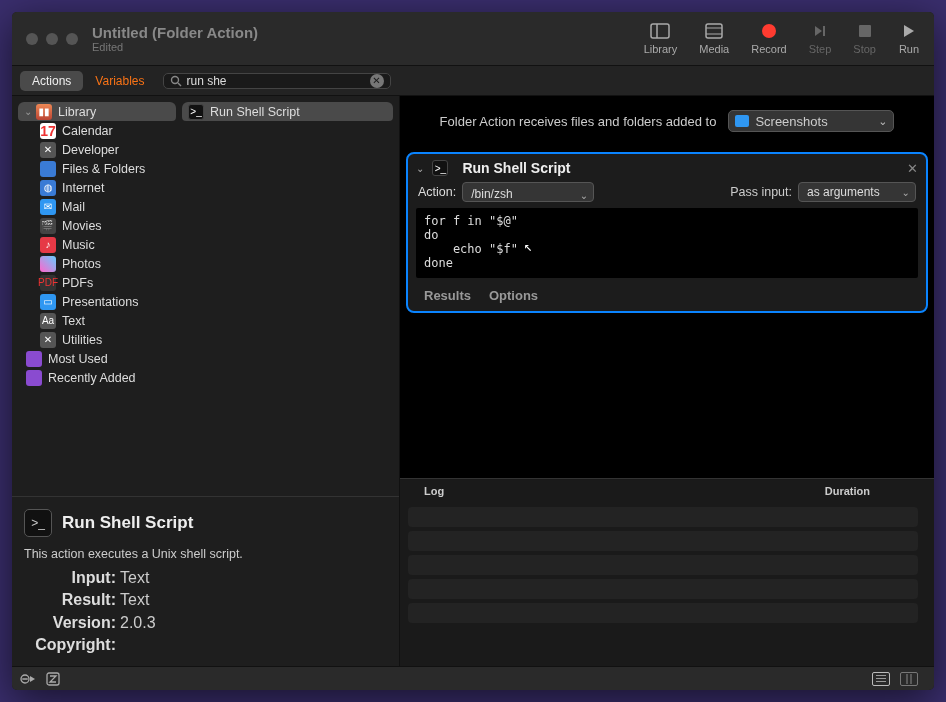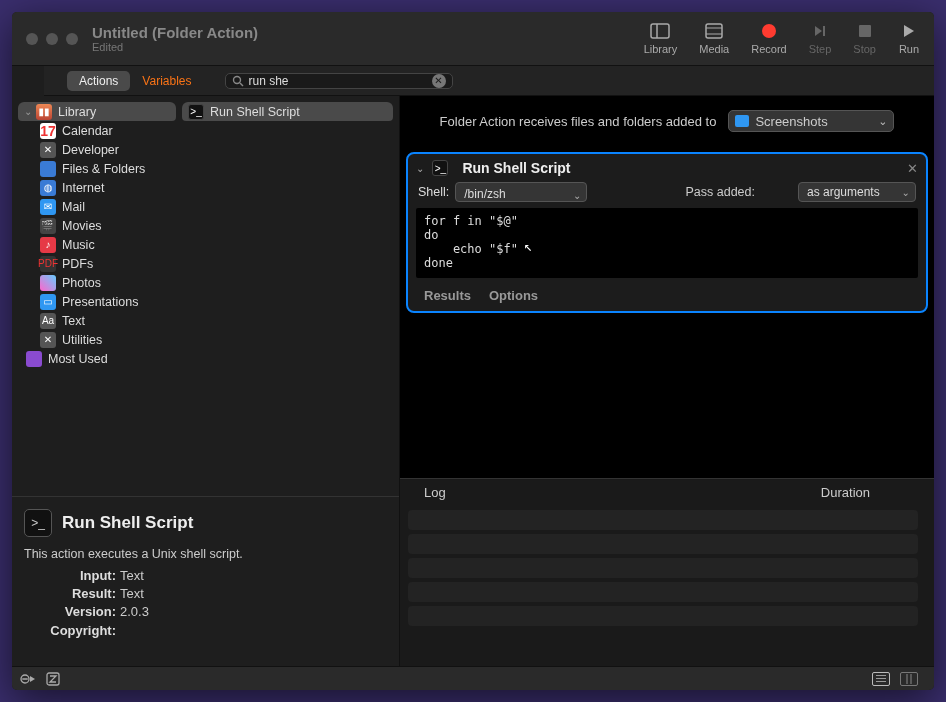--- a/index.html
+++ b/index.html
@@ -37,24 +37,23 @@
 .tb-btn { display: flex; flex-direction: column; align-items: center; color: #aaa; font-size: 11px; cursor: pointer; }
 .tb-btn.dim { color: #666; }
 .tb-icon { width: 22px; height: 18px; margin-bottom: 3px; display: flex; align-items: center; justify-content: center; }
 .rec-dot { width: 14px; height: 14px; border-radius: 50%; background: #ff3b30; }
 
 
 .secondbar {
   height: 30px;
   background: #232323;
   display: flex; align-items: center;
-  padding: 0 23px;
+  padding: 0 8px;
   border-bottom: 1px solid #111;
-  gap: 15px;
-  margin-left: 32px;
+  gap: 0;
 }
 .seg { display:flex; }
 .seg-btn { font-size: 12px; padding: 3px 12px; border-radius: 5px; color: #f97316; cursor:pointer; }
 .seg-btn.active { background: #4a4a4a; color: #eee; }
 .searchbox {
   flex: 0 0 228px;
   margin-left: 6px;
   background: #1a1a1a;
   border: 1px solid #444;
   border-radius: 5px;
@@ -123,21 +122,21 @@
   border-top: 1px solid #333;
   padding: 12px 12px 8px;
   color: #ccc;
   font-size: 12.5px;
   overflow: hidden;
 }
 .details-head { display:flex; align-items:center; gap:10px; margin-bottom: 10px;}
 .details-icon { width:28px; height:28px; background:#111; border:1px solid #555; border-radius:5px; display:flex;align-items:center;justify-content:center; color:#ccc; font-size:12px;}
 .details-title { font-size: 17px; font-weight: 700; color:#eee; }
 .details-desc { margin-bottom: 6px; }
-.kv { display:flex; font-size:13px; line-height:1.4; }
+.kv { display:flex; font-size:16px; line-height:1.4; }
 .kv .k { width: 96px; text-align: right; font-weight:700; color:#ddd; padding-right:4px;}
 .kv .v { flex:1; color:#ccc; }
 
 
 .rightpane { flex:1; display:flex; flex-direction:column; background:#000; min-height:0;}
 .receive-bar {
   height: 50px; display:flex; align-items:center; justify-content:center;
   gap: 12px; color:#ccc; font-size:13px;
 }
 .folder-select {
@@ -176,38 +175,38 @@
 }
 .sel {
   background:#353535; border:1px solid #555; border-radius:4px;
   height:20px; display:flex; align-items:center;
   padding: 0 16px 0 8px; font-size:12px; color:#ddd;
   position:relative; cursor:pointer;
 }
 .sel::after{content:"⌄"; position:absolute; right:5px; color:#aaa; font-size:10px;}
 .shell-sel { flex:0 0 132px;align-items:flex-end; }
 .right-lbl { margin-left:auto; color:#ccc;}
-.input-sel { flex:0 0 118px;margin-left:37px; }
+.input-sel { flex:0 0 118px; }
 
 .code {
   background:#000; margin: 0 8px 4px; padding: 6px 8px;
   font-family: Menlo, Consolas, monospace;
   font-size: 12px; color:#ddd; white-space:pre;
   min-height: 70px;
   border-radius: 2px;
   position: relative;
 }
 .cursor-ptr { position:absolute; top:30px; left:108px; color:#fff; font-size:14px; pointer-events:none;}
 
 .action-foot { display:flex; gap:18px; padding: 6px 16px 8px; color:#999; font-weight:600; font-size:13px;}
 .action-foot span { cursor:pointer; }
 
 
 .logpane { height:188px; background:#1a1a1a; border-top:1px solid #333; display:flex; flex-direction:column;}
-.log-head { display:flex; padding: 6px 24px; color:#ccc; font-size:13px; font-weight:400;}
+.log-head { display:flex; padding: 6px 24px; color:#ccc; font-size:11px; font-weight:700;}
 .log-dur  { margin-left:auto; padding-right: 40px;}
 .log-rows { flex:1; padding: 4px 8px; display:flex; flex-direction:column; gap:4px;}
 .log-row  { height:20px; width: calc(100% - 8px); background:#232323; border-radius:4px;}
 
 
 .statusbar {
   height:24px; background:#2a2a2a; border-top:1px solid #111;
   display:flex; align-items:center; padding: 0 8px; gap:10px; color:#aaa;
 }
 .statusbar .spacer { flex:1; }
@@ -337,42 +336,46 @@
             </div>
           <div class="row" style="padding-left:22px">
               <span class="ic ic-mov">🎬</span>
               <span>Movies</span>
             </div>
           <div class="row" style="padding-left:22px">
               <span class="ic ic-music">♪</span>
               <span>Music</span>
             </div>
           <div class="row" style="padding-left:22px">
+              <span class="ic ic-photo"></span>
+              <span>Photos</span>
+            </div>
+          <div class="row" style="padding-left:22px">
               <span class="ic ic-pdf">PDF</span>
               <span>PDFs</span>
-            </div>
-          <div class="row" style="padding-left:22px">
-              <span class="ic ic-photo"></span>
-              <span>Photos</span>
             </div>
           <div class="row" style="padding-left:22px">
               <span class="ic ic-pres">▭</span>
               <span>Presentations</span>
             </div>
           <div class="row" style="padding-left:22px">
               <span class="ic ic-text">Aa</span>
               <span>Text</span>
             </div>
           <div class="row" style="padding-left:22px">
               <span class="ic ic-util">✕</span>
               <span>Utilities</span>
             </div>
           <div class="row" style="padding-left:8px">
               <span class="ic ic-folder"></span>
               <span>Most Used</span>
+            </div>
+          <div class="row" style="padding-left:8px">
+              <span class="ic ic-folder"></span>
+              <span>Recently Added</span>
             </div>
         </div>
         <div class="col col2">
           <div class="row selected">
             <span class="ic ic-term">&gt;_</span>
             <span>Run Shell Script</span>
           </div>
         </div>
       </div>
 
@@ -411,25 +414,25 @@
 
       <div class="workflow">
         <div class="action">
           <div class="action-head">
             <span class="dis">⌄</span>
             <span class="ic ic-term">&gt;_</span>
             <span class="action-title">Run Shell Script</span>
             <span class="action-close">✕</span>
           </div>
           <div class="action-ctrls">
-            <span>Shell:</span>
+            <span>Action:</span>
             <div class="sel shell-sel">
                 <span>/bin/zsh</span>
               </div>
-            <span class="right-lbl">Pass added:</span>
+            <span class="right-lbl">Pass input:</span>
             <div class="sel input-sel">
                 <span>as arguments</span>
               </div>
           </div>
           <div class="code"><span>for f in "$@"
 do
     echo "$f"
 done</span><span class="cursor-ptr">↖</span></div>
           <div class="action-foot">
             <span>Results</span>

